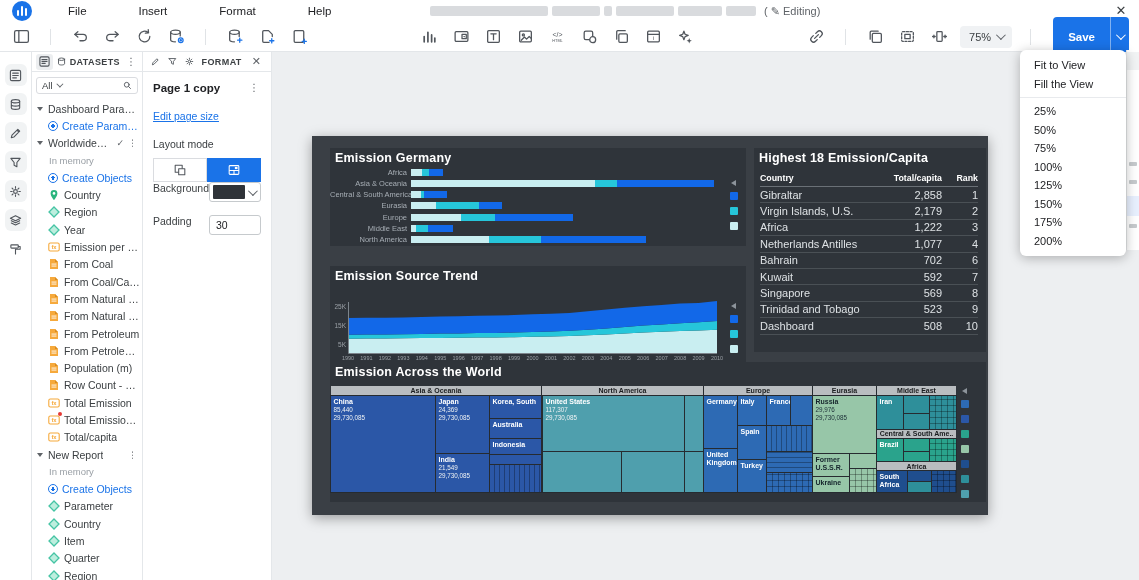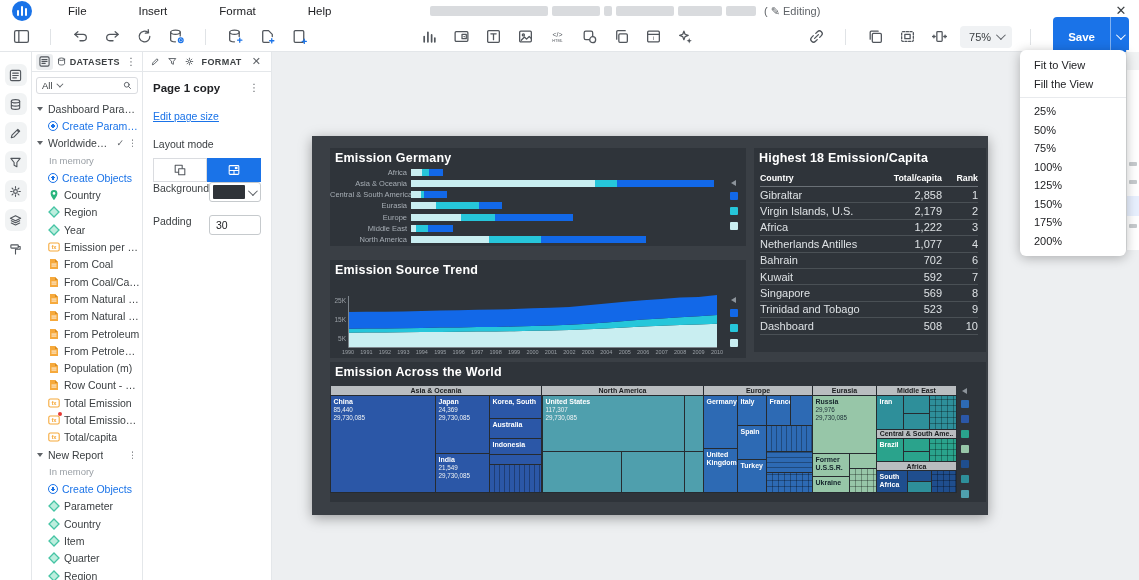--- a/index.html
+++ b/index.html
@@ -760,21 +760,21 @@
               <div>523</div>
               <div>9</div>
             </div>
             <div class="tblrow">
               <div>Dashboard</div>
               <div>508</div>
               <div>10</div>
             </div>
           </div>
       </section>
-      <section class="panel" id="trendPanel" style="left:18px;top:124px;width:416px;height:98px">
+      <section class="panel" id="trendPanel" style="left:18px;top:130px;width:416px;height:98px">
         <span class="ctitle">Emission Source Trend</span>
       <svg width="371" height="58" style="position: absolute; left: 18px; top: 30px; overflow: visible;">
             <polygon points="0.0,42.7 18.4,42.5 36.9,42.5 55.3,42.3 73.8,42.1 92.3,42.0 110.7,41.8 129.2,41.6 147.6,41.4 166.0,41.2 184.5,40.8 202.9,40.5 221.4,40.1 239.8,39.3 258.3,38.4 276.8,37.4 295.2,36.5 313.6,35.8 332.1,35.0 350.6,34.4 369.0,33.7 369.0,57.0 350.6,57.0 332.1,57.0 313.6,57.0 295.2,57.0 276.8,57.0 258.3,57.0 239.8,57.0 221.4,57.0 202.9,57.0 184.5,57.0 166.0,57.0 147.6,57.0 129.2,57.0 110.7,57.0 92.3,57.0 73.8,57.0 55.3,57.0 36.9,57.0 18.4,57.0 0.0,57.0" fill="#c9eef1"></polygon>
             <polygon points="0.0,38.8 18.4,38.6 36.9,38.6 55.3,38.2 73.8,38.0 92.3,37.6 110.7,37.4 129.2,37.1 147.6,36.9 166.0,36.5 184.5,35.9 202.9,35.4 221.4,34.8 239.8,33.7 258.3,32.4 276.8,30.9 295.2,29.6 313.6,28.4 332.1,27.3 350.6,26.2 369.0,24.9 369.0,33.7 350.6,34.4 332.1,35.0 313.6,35.8 295.2,36.5 276.8,37.4 258.3,38.4 239.8,39.3 221.4,40.1 202.9,40.5 184.5,40.8 166.0,41.2 147.6,41.4 129.2,41.6 110.7,41.8 92.3,42.0 73.8,42.1 55.3,42.3 36.9,42.5 18.4,42.5 0.0,42.7" fill="#26c6da"></polygon>
             <polygon points="0.0,22.0 18.4,21.8 36.9,21.8 55.3,21.5 73.8,21.1 92.3,20.5 110.7,20.3 129.2,19.8 147.6,19.6 166.0,19.0 184.5,18.3 202.9,17.7 221.4,17.0 239.8,15.3 258.3,13.6 276.8,11.7 295.2,10.2 313.6,8.9 332.1,7.6 350.6,7.0 369.0,5.1 369.0,24.9 350.6,26.2 332.1,27.3 313.6,28.4 295.2,29.6 276.8,30.9 258.3,32.4 239.8,33.7 221.4,34.8 202.9,35.4 184.5,35.9 166.0,36.5 147.6,36.9 129.2,37.1 110.7,37.4 92.3,37.6 73.8,38.0 55.3,38.2 36.9,38.6 18.4,38.6 0.0,38.8" fill="#1268e8"></polygon>
             <path d="M0.5 6 V57.5 H369" stroke="#7d858c" fill="none"></path>
           </svg>
           <span class="ylab" style="left: 2px; top: 74.6px;">5K</span>
           <span class="ylab" style="left: 2px; top: 55.8px;">15K</span>
           <span class="ylab" style="left: 2px; top: 37px;">25K</span>

